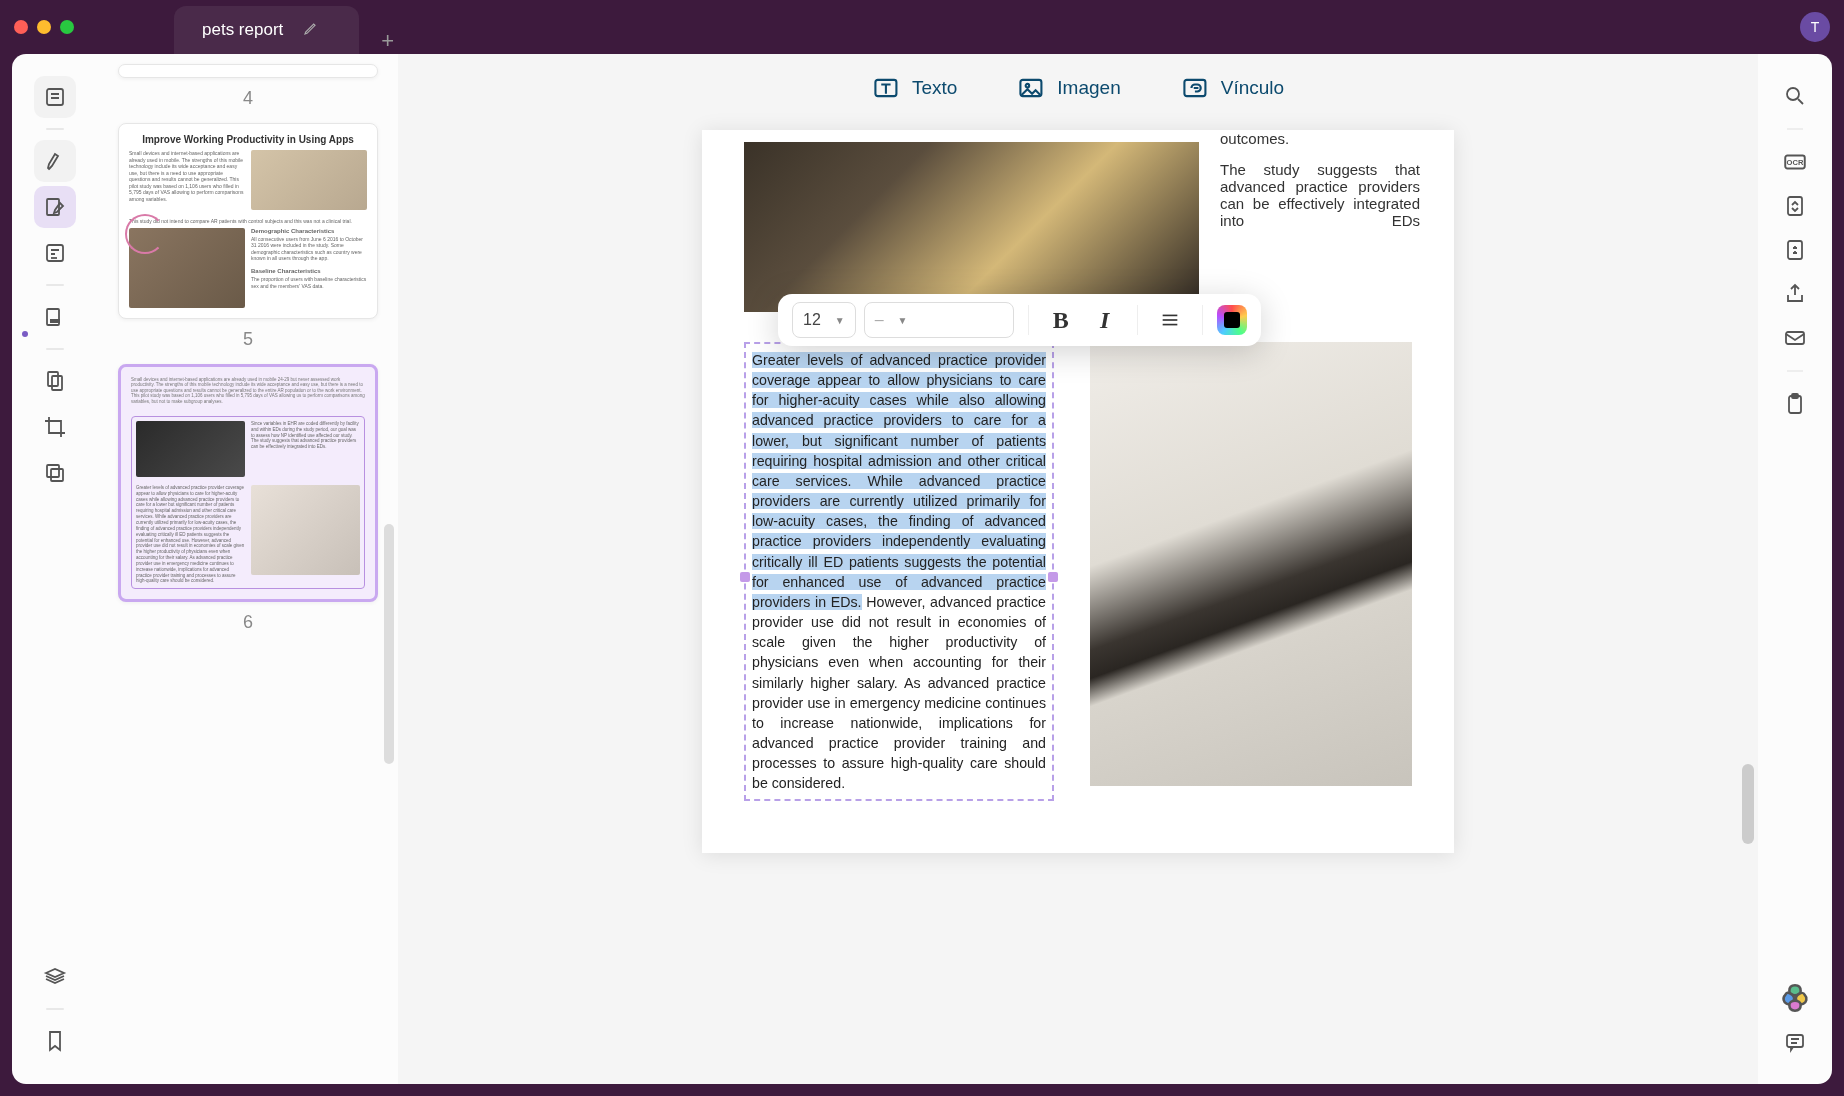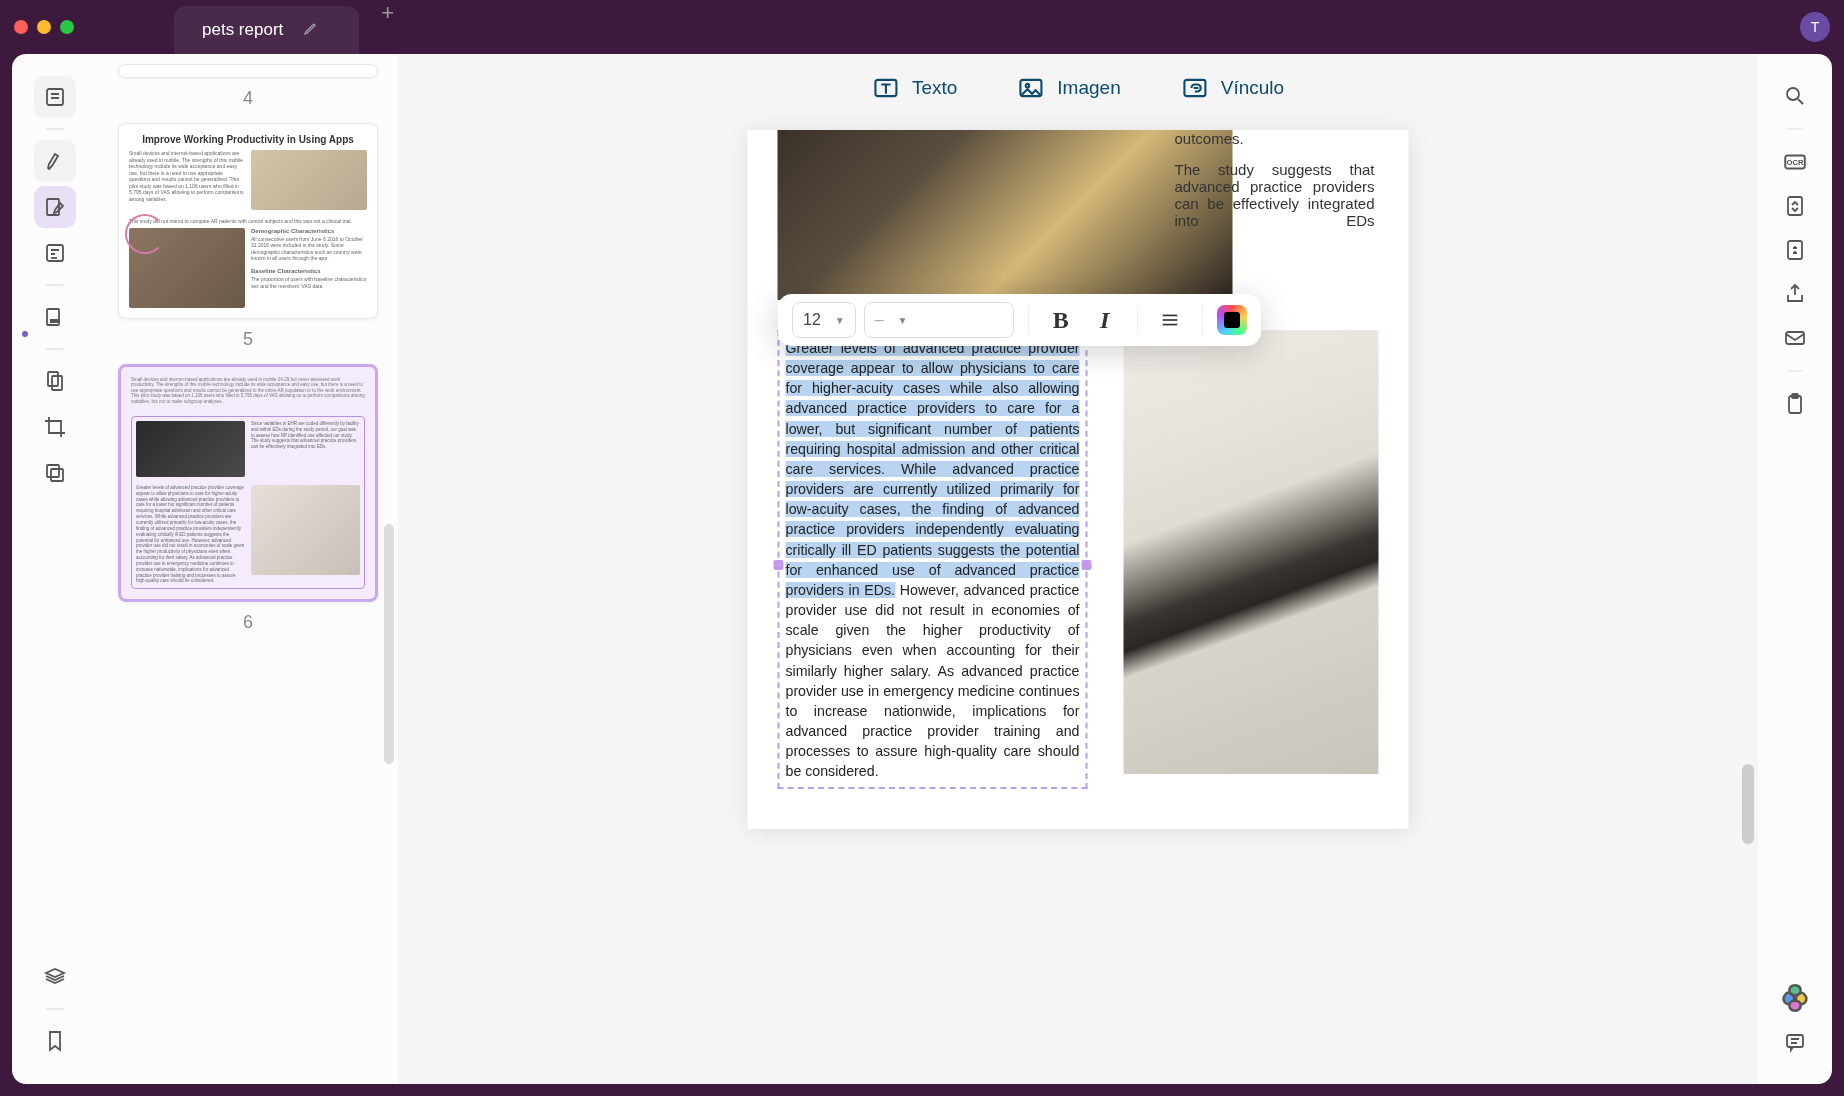--- a/index.html
+++ b/index.html
@@ -4,21 +4,21 @@
 <style>
 * { box-sizing: border-box; margin: 0; padding: 0; }
 body { font-family: -apple-system, BlinkMacSystemFont, "Segoe UI", sans-serif; background: #3d1a3d; overflow: hidden; }
 
 .title-bar { height: 54px; display: flex; align-items: center; padding: 0 14px; background: #3d1a3d; }
 .traffic-lights { display: flex; gap: 9px; margin-right: 100px; }
 .tl { width: 14px; height: 14px; border-radius: 50%; }
 .tl-red { background: #ff5f57; }
 .tl-yellow { background: #febc2e; }
 .tl-green { background: #28c840; }
-.tabs { display: flex; align-items: flex-start; gap: 8px; }
+.tabs { display: flex; align-items: flex-end; gap: 8px; }
 .tab { background: #4a2a4a; color: #fff; padding: 10px 40px 10px 28px; border-radius: 12px 12px 0 0; font-size: 17px; display: flex; align-items: center; gap: 20px; height: 48px; margin-top: 6px;}
 .tab-icon { color: #aaa; }
 .add-tab { color: #999; font-size: 22px; padding: 0 14px; cursor: pointer;}
 .avatar { margin-left: auto; width: 30px; height: 30px; border-radius: 50%; background: #6a4ba3; color: #fff; display: flex; align-items: center; justify-content: center; font-size: 14px;}
 
 .main-window { position: absolute; top: 54px; left: 12px; right: 12px; bottom: 12px; background: #fcfcfc; border-radius: 14px; display: flex; overflow: hidden; }
 
 .left-toolbar { width: 86px; padding: 22px 0; display: flex; flex-direction: column; align-items: center; gap: 4px; }
 .lt-btn { width: 42px; height: 42px; border-radius: 10px; display: flex; align-items: center; justify-content: center; cursor: pointer; color: #555;}
 .lt-btn.active { background: #e8dff5; }
@@ -40,21 +40,21 @@
 .thumb-swirl { position: absolute; left: 6px; top: 90px; width: 40px; height: 40px; border: 2px solid #d97aa8; border-radius: 50%; border-right-color: transparent;}
 .thumb6-img1 { background: linear-gradient(135deg,#2a2a2a,#4a4a4a); height: 56px; border-radius: 2px; margin-bottom: 4px;}
 .thumb6-img2 { background: linear-gradient(135deg,#e8e0d8,#c8c0b8); height: 90px; border-radius: 2px;}
 .thumb6-inner-box { border: 1.5px solid #b890e0; border-radius: 4px; padding: 4px; margin-top: 12px;}
 
 .editor-area { flex: 1; background: #f5f5f5; position: relative; overflow: hidden;}
 .insert-toolbar { position: absolute; top: 20px; left: 50%; transform: translateX(-50%); display: flex; gap: 60px; z-index: 5;}
 .ins-btn { display: flex; align-items: center; gap: 12px; cursor: pointer; font-size: 19px; color: #0c4a6e;}
 .ins-btn svg { width: 28px; height: 28px;}
 
-.page { position: absolute; top: 76px; left: 50%; transform: translateX(-50%); width: 661px; background: #fff; box-shadow: 0 2px 20px rgba(0,0,0,0.1); padding: 0;}
+.page { position: absolute; top: 76px; left: 50%; transform: translateX(-50%); width: 752px; background: #fff; box-shadow: 0 2px 20px rgba(0,0,0,0.1); padding: 12px;}
 .page-img-top { width: 455px; height: 170px; background: linear-gradient(135deg,#3a3228 0%,#5a4d3d 30%,#d4b878 60%,#2a2420 100%); margin: 0 0 0 30px;}
 .page-text-top { position: absolute; right: 34px; top: 0; width: 200px; font-size: 15px; color: #333; text-align: justify;}
 .page-text-top p { margin-bottom: 14px;}
 .page-row { display: flex; gap: 36px; padding: 30px 30px 40px 30px; margin-top: 0;}
 .text-block { width: 310px; position: relative;}
 .edit-frame { border: 2px dashed #b8a0e8; padding: 6px; position: relative;}
 .handle { position: absolute; width: 10px; height: 10px; background: #c49ae8; border-radius: 2px;}
 .handle.hl { left: -6px; top: 50%;} .handle.hr { right: -6px; top: 50%;}
 .text-content { font-size: 14.2px; line-height: 1.42; color: #232323; text-align: justify;}
 .text-content .hl { background: #b8d4f0;}

